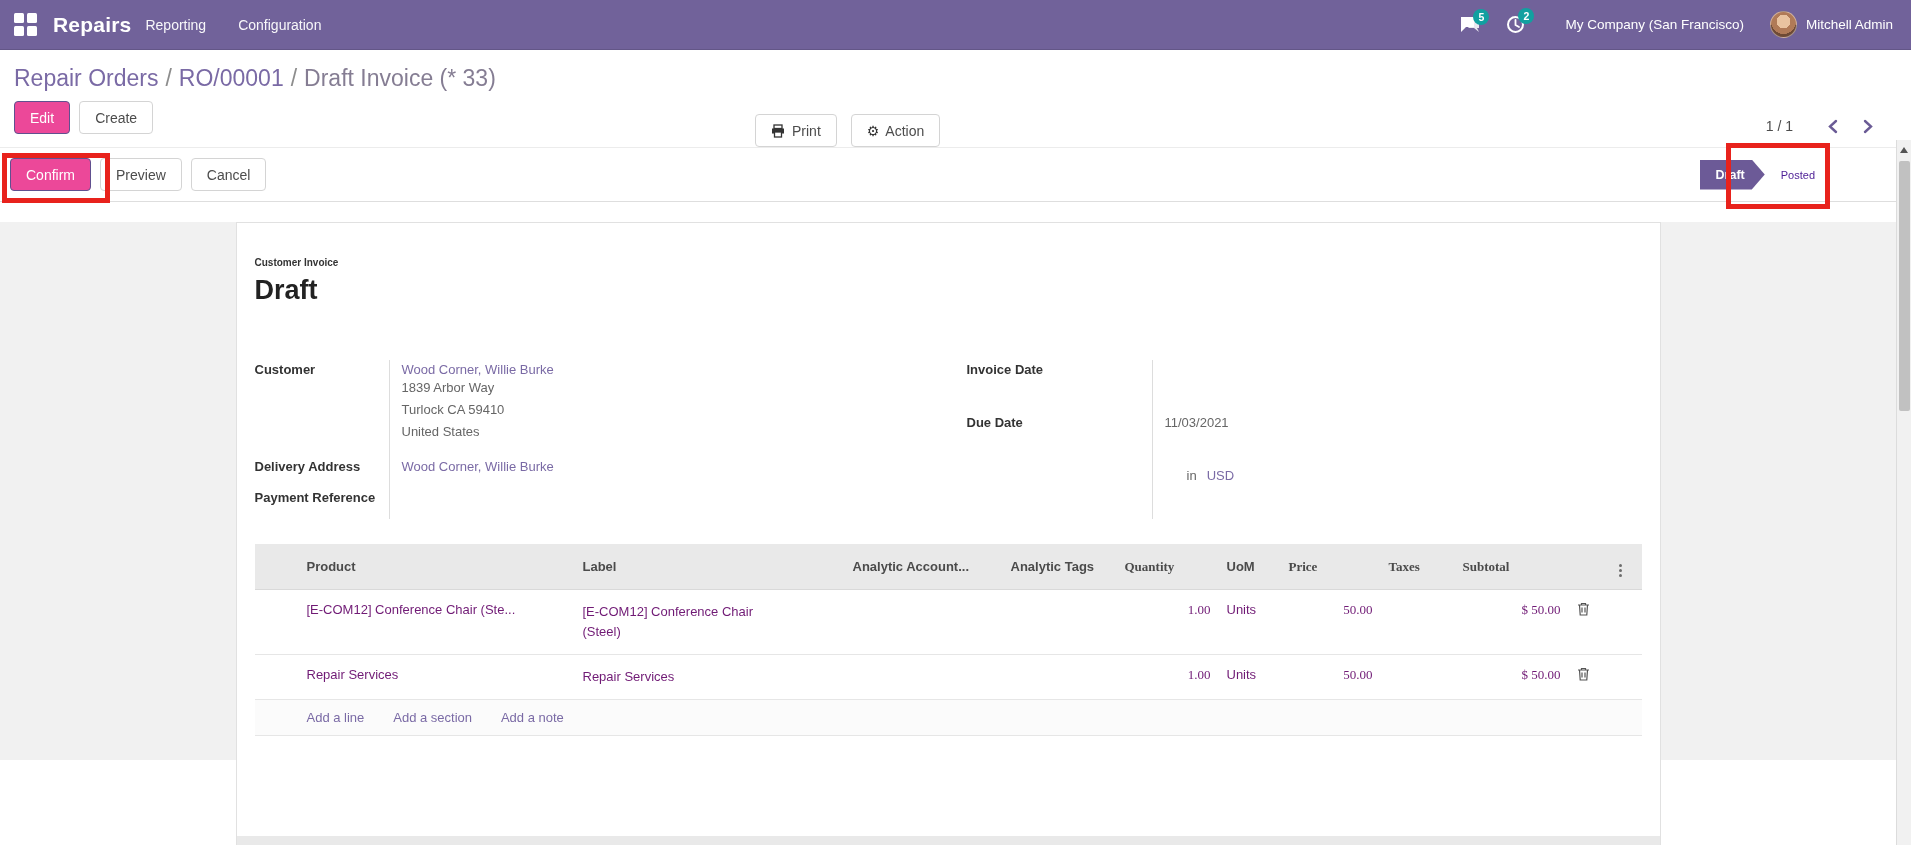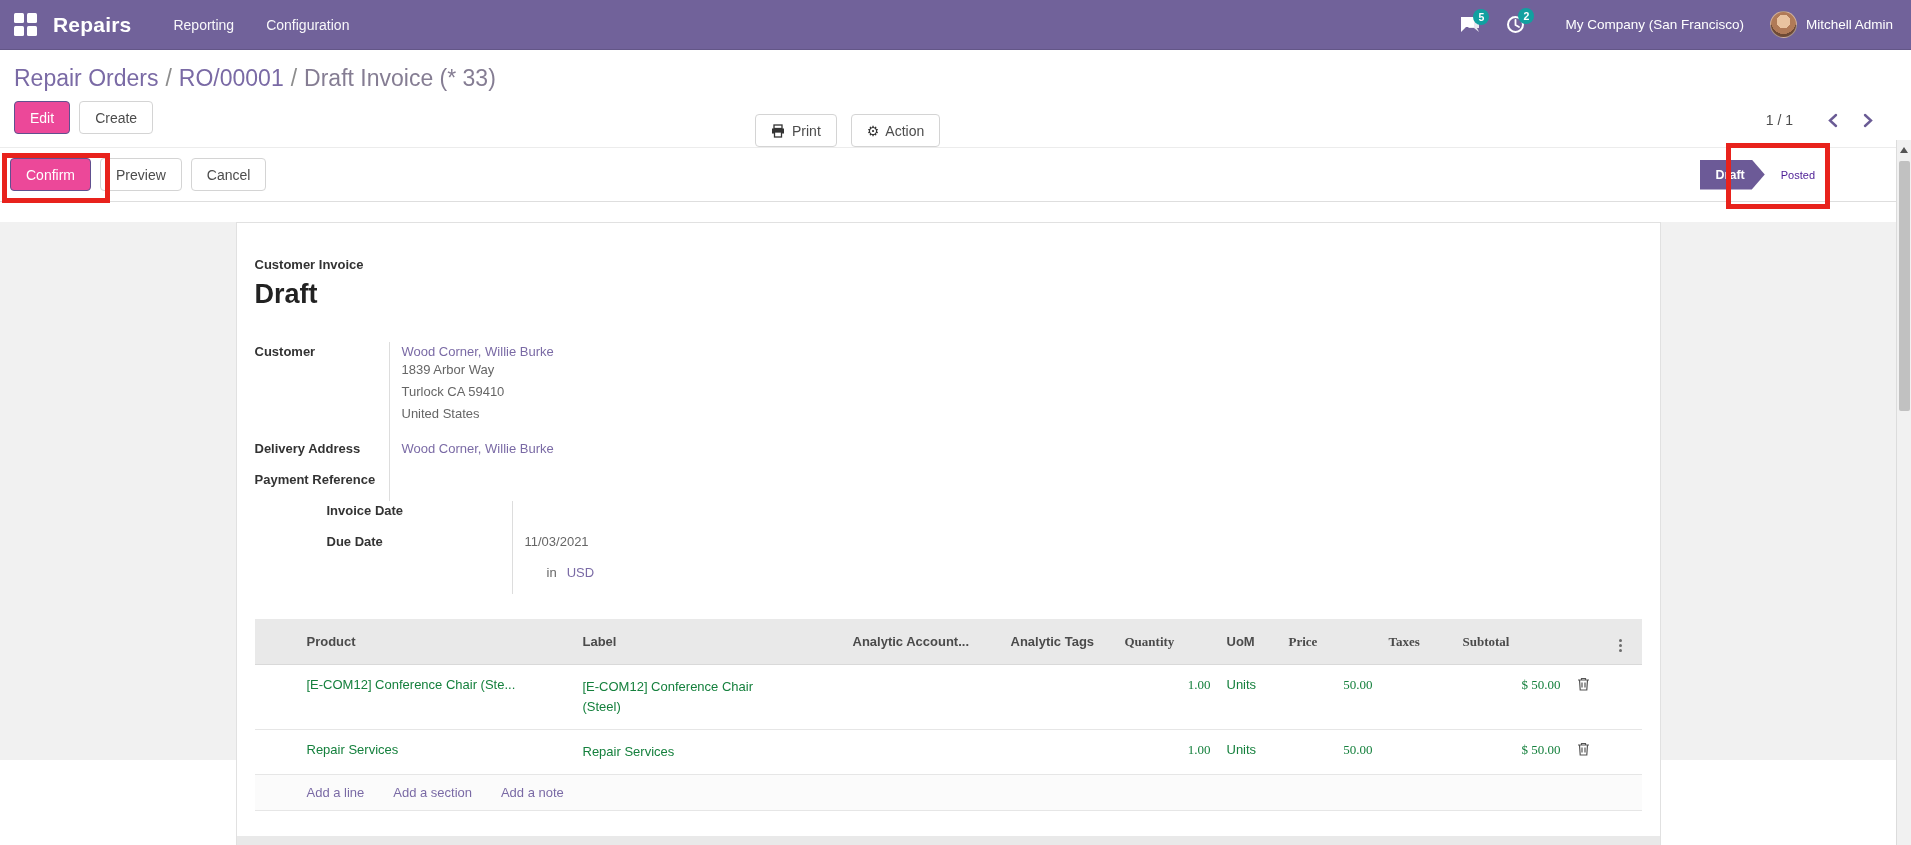--- a/index.html
+++ b/index.html
@@ -3,80 +3,80 @@
 <meta charset="utf-8">
 <style>
   * { margin:0; padding:0; box-sizing:border-box; }
   html,body { width:1911px; height:845px; overflow:hidden; }
   body { font-family:"Liberation Sans", sans-serif; font-size:13px; color:#444; background:#fff; position:relative; }
 
   
   .navbar { height:50px; background:#71629a; display:flex; align-items:center; padding:0 18px 0 14px; color:#fff; border-bottom:1px solid rgba(0,0,0,.12); }
   .apps-grid { display:grid; grid-template-columns:10px 10px; grid-template-rows:10px 10px; gap:3px; margin-right:16px; cursor:pointer; }
   .apps-grid span { background:#fff; border-radius:1.5px; }
-  .nav-app { font-size:21px; font-weight:700; letter-spacing:.2px; margin-right:42px; }
+  .nav-app { font-size:21px; font-weight:700; letter-spacing:.2px; margin-right:14px; }
   .nav-menu { font-size:14px; color:rgba(255,255,255,.95); margin-right:32px; cursor:pointer; }
   .nav-right { margin-left:auto; display:flex; align-items:center; }
   .nav-ico-wrap { position:relative; margin-right:26px; cursor:pointer; display:flex; align-items:center; }
   .badge { position:absolute; top:-7px; right:-9px; background:#12a0a0; color:#fff; min-width:16px; height:16px; border-radius:8px; font-size:10.5px; font-weight:700; display:flex; align-items:center; justify-content:center; padding:0 3px; }
   .nav-company { font-size:13.5px; margin:0 26px 0 14px; cursor:pointer; }
   .avatar { width:27px; height:27px; border-radius:50%; background:radial-gradient(circle at 50% 38%, #e9c3a0 0 34%, #b07a57 35% 62%, #6e4a35 63% 100%); margin-right:9px; border:1px solid rgba(255,255,255,.4); }
   .nav-user { font-size:13.5px; cursor:pointer; }
 
   
   .control-panel { background:#fff; padding:14px 16px 12px 14px; }
   .breadcrumb { font-size:23px; line-height:28px; }
   .breadcrumb a { color:#7a6aa5; text-decoration:none; cursor:pointer; }
   .breadcrumb .sep { color:#8d8d8d; margin:0 7px; }
   .breadcrumb .current { color:#857d93; }
   .cp-buttons { display:flex; align-items:center; margin-top:8px; height:35px; }
   .btn { display:inline-flex; align-items:center; justify-content:center; height:33px; padding:0 15px; border-radius:4px; font-size:14px; cursor:pointer; border:1px solid transparent; background:#fff; color:#4c4c4c; }
   .btn-primary { background:#ec4899; border-color:#60508f; color:#fff; }
   .btn-outline { border-color:#d4d4d4; }
   .btn + .btn { margin-left:9px; }
   .cp-center { position:absolute; left:755px; top:114px; display:flex; }
-  .cp-pager { position:absolute; right:30px; top:112px; display:flex; align-items:center; }
+  .cp-pager { position:absolute; right:30px; top:118px; display:flex; align-items:center; }
   .pager-value { font-size:14px; color:#4c4c4c; margin-right:26px; }
   .pager-arrow { width:26px; display:flex; justify-content:center; cursor:pointer; }
   .btn-ico { margin-right:7px; display:inline-flex; align-items:center; color:#333; }
   .gear-glyph { font-size:14px; line-height:1; margin-right:6px; color:#333; }
 
   
   .statusbar { background:#fff; border-top:1px solid #ececec; border-bottom:1px solid #dedede; height:55px; display:flex; align-items:center; padding:0 16px 0 10px; position:relative; }
   .statusbar .btn { height:33px; }
   .status-right { position:absolute; right:96px; top:0; height:100%; display:flex; align-items:center; }
   .state-arrow { background:#6c5a97; color:#fff; font-size:12.5px; font-weight:700; height:30px; line-height:30px; padding:0 20px 0 16px; clip-path:polygon(0 0, calc(100% - 13px) 0, 100% 50%, calc(100% - 13px) 100%, 0 100%); }
   .state-next { color:#4c1d95; font-size:11px; margin-left:16px; }
 
   
   .content { background:#f1f1f1; height:538px; padding-right:15px; }
   .sheet { width:1425px; margin:20px auto 0; background:#fff; border:1px solid #e1e1e1; height:700px; padding:34px 18px 0; position:relative; }
-  .doc-type { font-size:13px; font-weight:700; color:#333; }
+  .doc-type { font-size:10px; font-weight:700; color:#333; }
   .state-title { font-size:27px; font-weight:700; color:#222; margin-top:7px; }
 
-  .field-groups { display:flex; margin-top:32px;flex-direction:column; }
+  .field-groups { display:flex; margin-top:54px; }
   .group { display:grid; }
   .group-left { width:640px; grid-template-columns:134px 1fr; }
   .group-right { margin-left:72px; flex:1; grid-template-columns:185px 1fr; }
   .f-label { font-weight:700; color:#333; padding:2px 10px 14px 0; }
   .f-value { border-left:1px solid #ddd; padding:2px 0 14px 12px; min-height:30px; color:#666; }
   .f-value a { color:#7a6aa5; text-decoration:none; cursor:pointer; }
   .addr-line { line-height:22px; color:#666; }
   .currency-row { padding-left:34px; }
   .currency-prefix { color:#666; margin-right:10px; }
 
   
   .tabs { margin-top:26px; border-bottom:1px solid #ddd; display:flex; height:41px; }
   .tab { padding:0 20px; display:flex; align-items:center; font-size:13.5px; color:#777; cursor:pointer; }
   .tab.active { color:#555; background:#fff; border:1px solid #ddd; border-bottom:1px solid #fff; border-radius:3px 3px 0 0; margin-bottom:-1px; }
 
   
   table.lines { width:100%; border-collapse:collapse; margin-top:25px; table-layout:fixed; }
   table.lines th { background:#e9e9e9; font-weight:700; color:#4b4b4b; font-size:13px; text-align:left; padding:11px 8px; border-bottom:1px solid #d9d9d9; overflow:hidden; white-space:nowrap; }
-  table.lines td { padding:12px 8px; border-bottom:1px solid #e6e6e6; color:#15803d; vertical-align:top; overflow:hidden; }
+  table.lines td { padding:12px 8px; border-bottom:1px solid #e6e6e6; color:#701a75; vertical-align:top; overflow:hidden; }
   th.num, td.num { text-align:right;font-family:Liberation Serif, serif; }
   td.product-cell { white-space:nowrap; }
   .label-inner { max-width:196px; line-height:20px; }
   .trash { width:13px; height:14px; display:inline-block; cursor:pointer; }
   .dots-ico { display:inline-flex; flex-direction:column; gap:2px; cursor:pointer; padding:1px 4px; }
   .dots-ico i { width:3px; height:3px; border-radius:50%; background:#6d6d6d; }
   .add-links { background:#fbfbfb; border-bottom:1px solid #e6e6e6; padding:10px 8px 10px 52px; }
   .add-links a { color:#7a6aa5; text-decoration:none; margin-right:26px; cursor:pointer; }
   .bottom-strip { position:absolute; left:0; right:0; top:613px; height:14px; background:#e9e9e9; }
 

